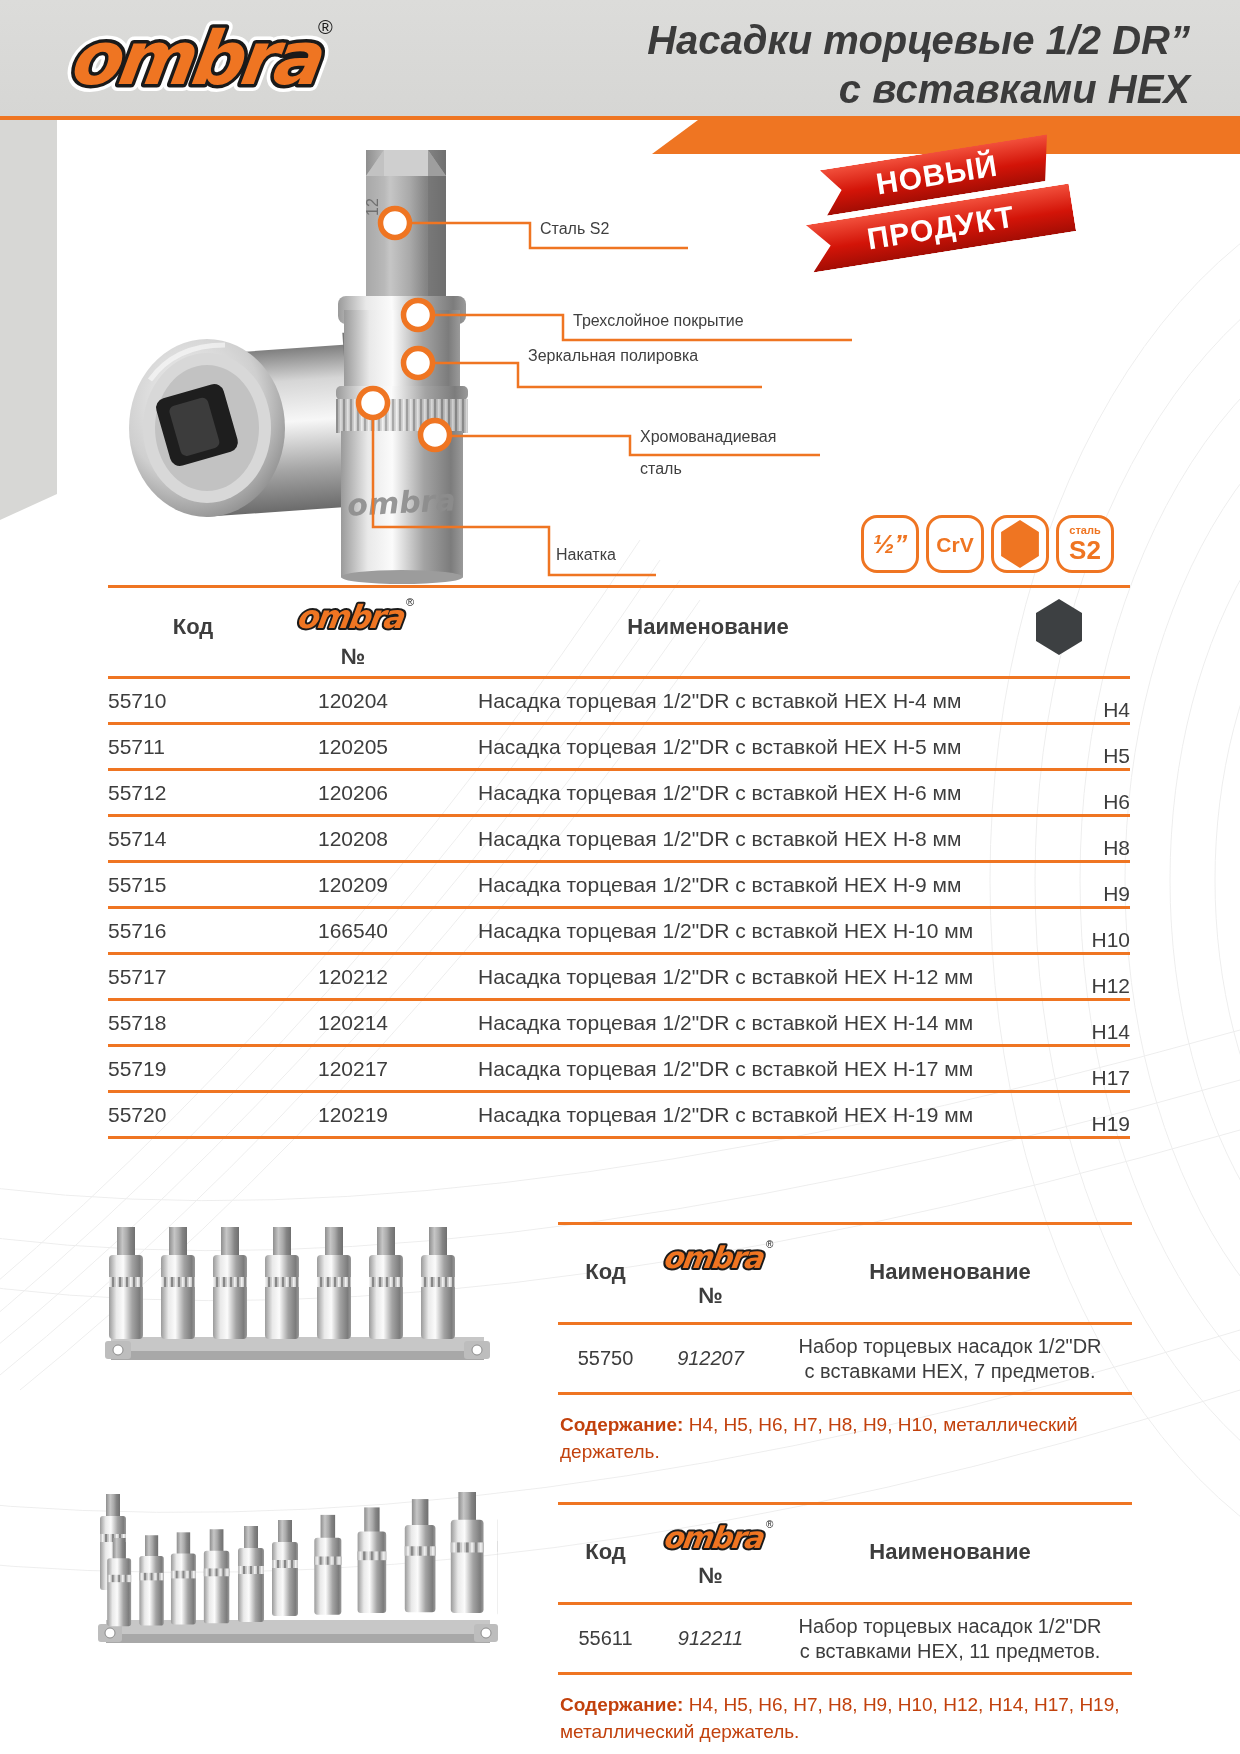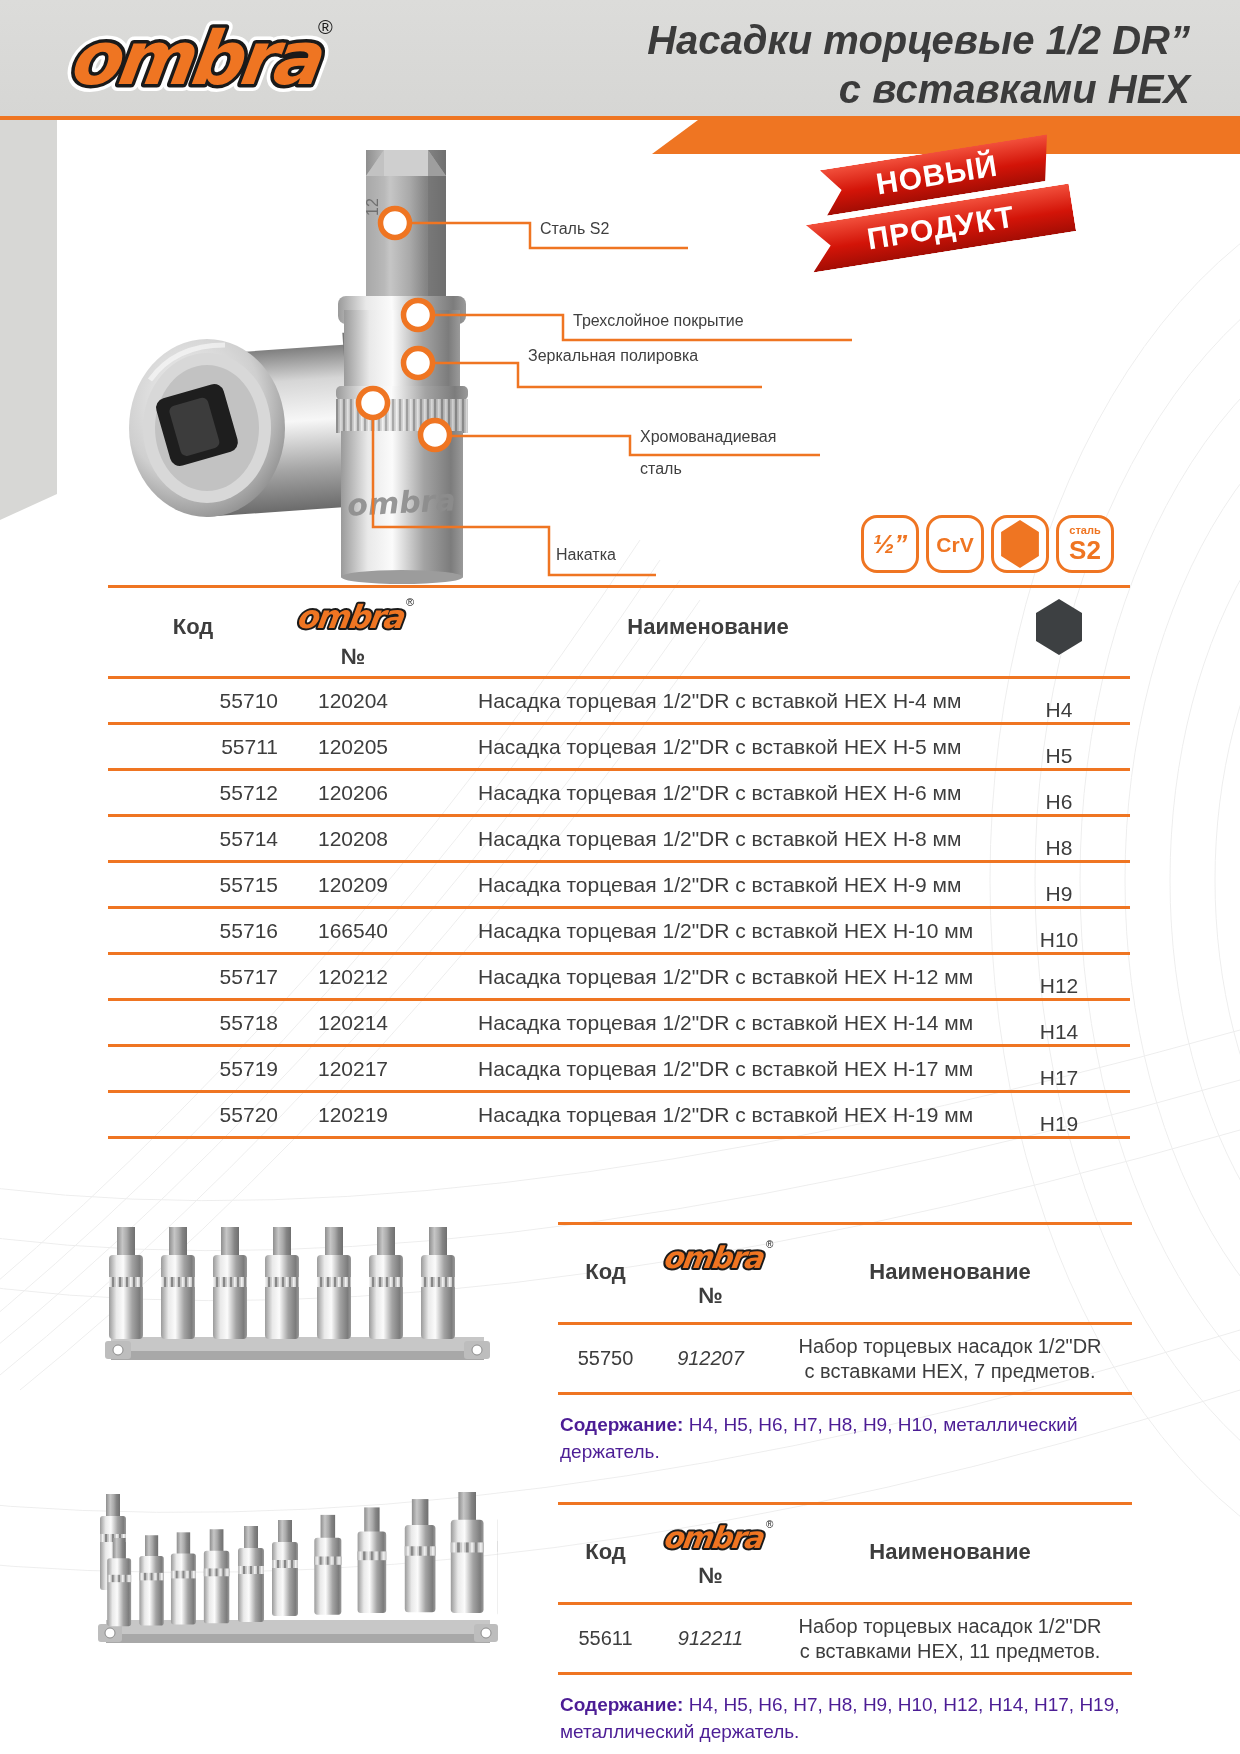--- a/index.html
+++ b/index.html
@@ -45,37 +45,37 @@
 
   
   .mtable{position:absolute;left:108px;top:585px;width:1022px;border-top:3px solid #ef7522;}
   .mhead{position:relative;height:88px;border-bottom:3px solid #ef7522;}
   .mhead .col-code{position:absolute;left:0;top:26px;width:170px;text-align:center;font-weight:bold;font-size:22px;}
   .mhead .col-logo{position:absolute;left:170px;top:4px;width:150px;text-align:center;}
   .mhead .col-no{position:absolute;left:170px;top:56px;width:150px;text-align:center;font-weight:bold;font-size:22px;}
   .mhead .col-name{position:absolute;left:320px;top:26px;width:560px;text-align:center;font-weight:bold;font-size:22px;}
   .mhead .col-hex{position:absolute;left:880px;top:10px;width:142px;display:flex;justify-content:center;}
   .trow{display:flex;align-items:center;height:43px;border-bottom:3px solid #ef7522;font-size:21px;}
-  .trow .c1{width:170px;text-align:right;}
+  .trow .c1{width:170px;text-align:left;}
   .trow .c2{width:150px;text-align:center;}
   .trow .c3{width:560px;padding-left:50px;box-sizing:border-box;text-align:left;}
-  .trow .c4{width:142px;text-align:center;margin-top:19px;}
+  .trow .c4{width:142px;text-align:right;margin-top:19px;}
 
   
   .stable{position:absolute;left:558px;width:574px;border-top:3px solid #ef7522;}
   .shead{position:relative;height:97px;border-bottom:3px solid #ef7522;}
   .shead .s-code{position:absolute;left:0;top:34px;width:95px;text-align:center;font-weight:bold;font-size:22px;}
   .shead .s-logo{position:absolute;left:95px;top:10px;width:115px;text-align:center;}
   .shead .s-no{position:absolute;left:95px;top:58px;width:115px;text-align:center;font-weight:bold;font-size:22px;}
   .shead .s-name{position:absolute;left:210px;top:34px;width:364px;text-align:center;font-weight:bold;font-size:22px;}
   .srow{display:flex;align-items:center;height:67px;border-bottom:3px solid #ef7522;font-size:20px;}
   .srow .c1{width:95px;text-align:center;}
   .srow .c2{width:115px;text-align:center;font-style:italic;}
   .srow .c3{width:364px;text-align:center;line-height:1.25;}
-  .contents{position:absolute;left:560px;width:585px;font-size:19px;line-height:1.4;color:#4c1d95;}
+  .contents{position:absolute;left:560px;width:585px;font-size:19px;line-height:1.4;color:#c2410c;}
   .contents b{font-weight:bold;}
 
   
   .logo-text{font-family:"DejaVu Sans","Liberation Sans",sans-serif;font-weight:bold;font-style:italic;}
 </style>
 </head>
 <body>
 
 <div class="page">
 

